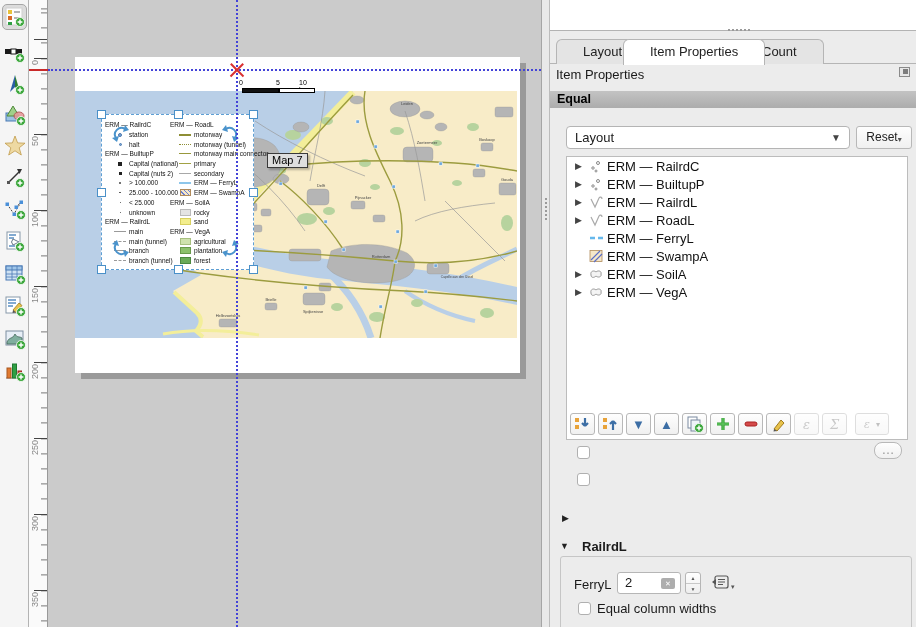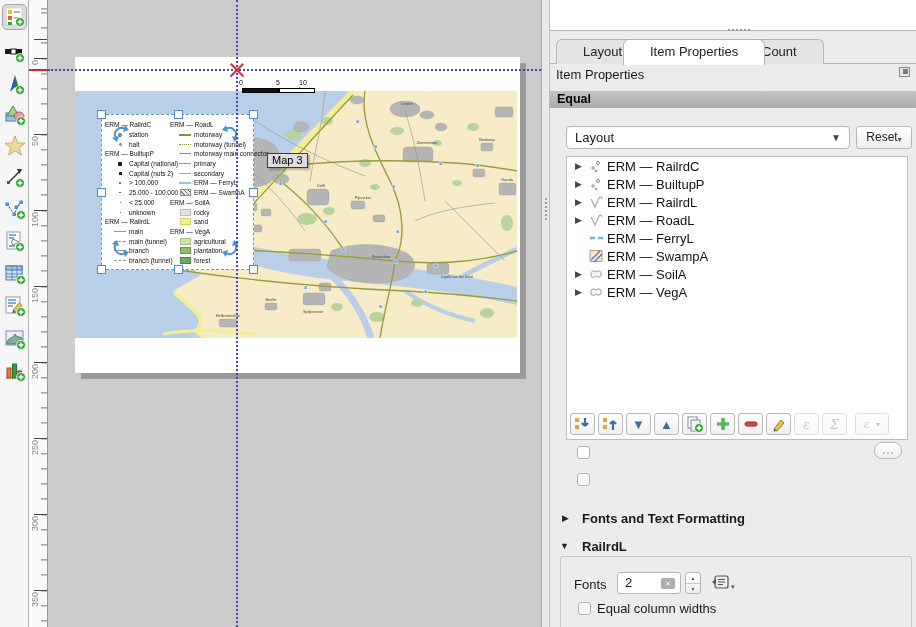--- a/index.html
+++ b/index.html
@@ -579,21 +579,21 @@
             <use href="#rotarr"></use>
           </svg>
         <svg class="rot" style="left:10px;bottom:12px;transform:rotate(270deg)" viewBox="0 0 18 18">
             <use href="#rotarr"></use>
           </svg>
         <svg class="rot" style="right:14px;bottom:12px;transform:rotate(180deg)" viewBox="0 0 18 18">
             <use href="#rotarr"></use>
           </svg>
       </div>
 
-      <div id="maptip">Map 3</div>
+      <div id="maptip">Map 7</div>
     </div>
 
     <div id="vguide" style="position:absolute;left:188px;top:0;height:627px;border-left:2px dotted #4343d8;z-index:20"></div>
     <div id="hguide" style="position:absolute;left:0;top:69px;width:493px;border-top:2px dotted #4343d8;z-index:20"></div>
     <div id="redx" style="left:181px"></div>
   </div>
 
   <div id="split">
       <div class="dots"></div>
     </div>
@@ -750,27 +750,26 @@
         <span style="color:#777;font-size:8px;margin-left:6px">▾</span>
       </div>
     </div>
 
     <div class="cb" style="left:27px;top:446px"></div>
     <div id="morebtn" class="btn dis">…</div>
 
     <div class="cb" style="left:27px;top:473px"></div>
 
     <span class="carr" style="left:12px;top:513px">▶</span>
-    <div class="collapsible" style="left:32px;top:511px">Fonts and Text Formatting</div>
 
     <span class="carr" style="left:10px;top:541px">▼</span>
     <div class="collapsible" style="left:32px;top:539px">RailrdL</div>
 
     <div id="colgroup">
-      <div id="countlbl">Fonts</div>
+      <div id="countlbl">FerryL</div>
       <div id="spin">
         <span>2</span>
         <span id="spinclear">✕</span>
       </div>
       <div id="stepper">
         <div>▲</div>
         <div style="border-top:1px solid #c8c8c8">▼</div>
       </div>
       <div id="ddov">
         <svg width="18" height="16">

